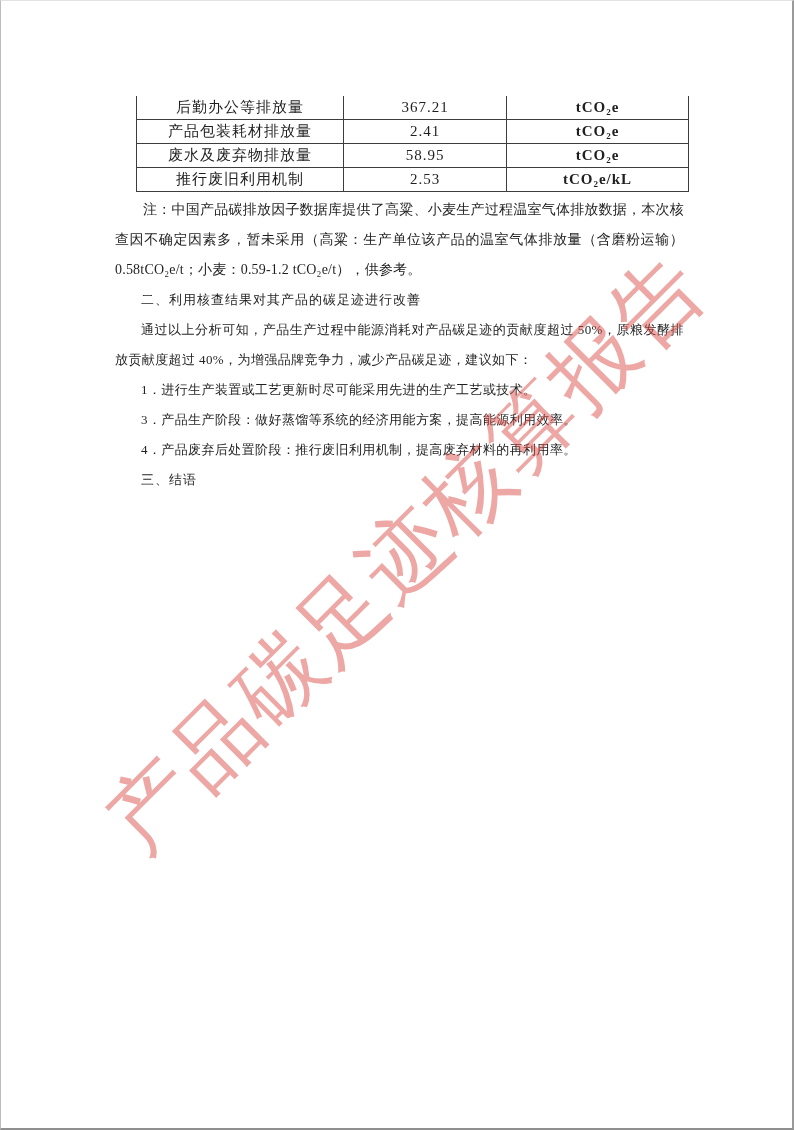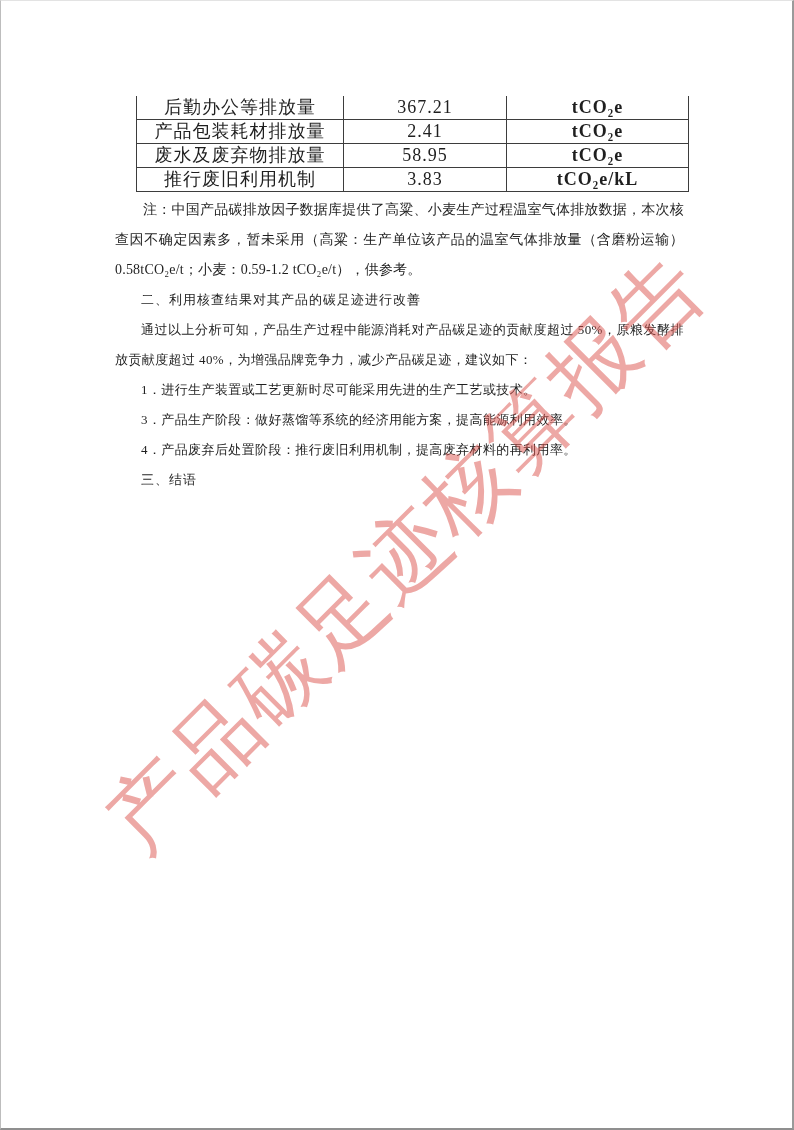--- a/index.html
+++ b/index.html
@@ -20,21 +20,21 @@
     border-bottom: 2px solid #8f8f8f;
     padding: 95px 108px 0 114px;
     overflow: hidden;
   }
   
   table.emissions {
     border-collapse: collapse;
     table-layout: fixed;
     margin-left: 21px;
     width: 549px;
-    font-size: 18px;
+    font-size: 15px;
     padding-left: 20px;
   }
   table.emissions td {
     border: 1.5px solid #3d3d3d;
     height: 23px;
     line-height: 23px;
     text-align: center;
     padding: 0;
     white-space: nowrap;
     overflow: hidden;
@@ -95,21 +95,21 @@
         <td class="c2">2.41</td>
         <td class="c3">tCO₂e</td>
       </tr>
       <tr>
         <td class="c1">废水及废弃物排放量</td>
         <td class="c2">58.95</td>
         <td class="c3">tCO₂e</td>
       </tr>
       <tr>
         <td class="c1">推行废旧利用机制</td>
-        <td class="c2">3.83</td>
+        <td class="c2">2.53</td>
         <td class="c3">tCO₂e/kL</td>
       </tr>
     </tbody>
   </table>
 
   <p class="note">注：中国产品碳排放因子数据库提供了高粱、小麦生产过程温室气体排放数据，本次核查因不确定因素多，暂未采用（高粱：生产单位该产品的温室气体排放量（含磨粉运输）0.58tCO₂e/t；小麦：0.59-1.2 tCO₂e/t），供参考。</p>
 
   <p class="para heading">二、利用核查结果对其产品的碳足迹进行改善</p>
   <p class="para">通过以上分析可知，产品生产过程中能源消耗对产品碳足迹的贡献度超过 50%，原粮发酵排放贡献度超过 40%，为增强品牌竞争力，减少产品碳足迹，建议如下：</p>
   <p class="para">1．进行生产装置或工艺更新时尽可能采用先进的生产工艺或技术。</p>

